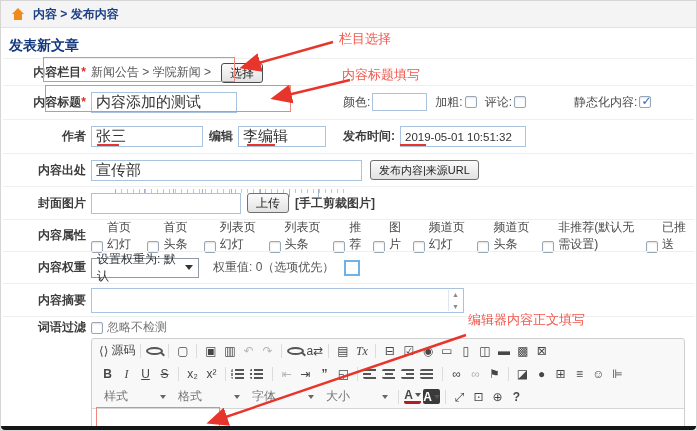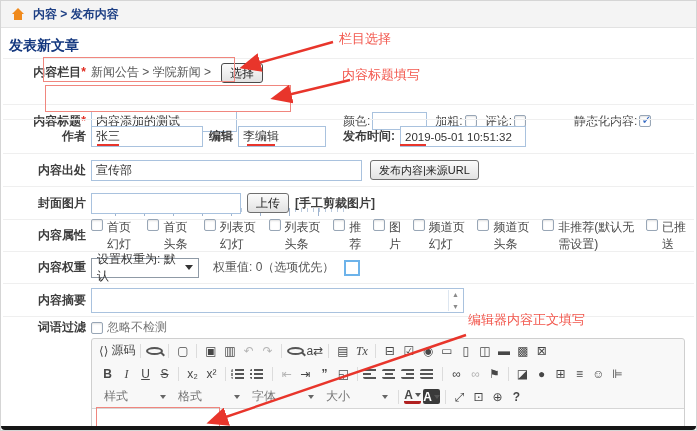--- a/index.html
+++ b/index.html
@@ -19,21 +19,21 @@
 
   
   .page-title { position:absolute; left:8px; top:36px; font-size:14px; font-weight:bold; color:#14387f; }
 
   
   .row { position:absolute; left:2px; right:2px; border-top:1px solid #efefef;
          display:flex; align-items:center; }
   .lbl { width:88px; text-align:right; font-weight:bold; color:#3d3d3d; padding-right:5px; flex-shrink:0; }
   .req { color:#e02b20; font-weight:bold; }
   .val-text { color:#555; }
-  input.txt { border:1px solid #a9c2de; height:21px; font-size:12px; padding:0 4px; color:#333;
+  input.txt { border:1px solid #a9c2de; height:21px; font-size:15px; padding:0 4px; color:#333;
               font-family:inherit; background:#fff; }
   .btn { border:1px solid #6f6f6f; background:linear-gradient(#fbfbfb,#e2e2e2); border-radius:3px;
          font-size:12px; color:#222; padding:1px 10px; height:20px; font-family:inherit; cursor:pointer; }
   .btn.small { padding:1px 8px; }
   .cb { width:12px; height:12px; border:1px solid #98a6b6; background:#fff; border-radius:2px;
         display:inline-block; position:relative; vertical-align:-2px;
         box-shadow:inset 0 1px 2px rgba(0,0,0,.12); flex-shrink:0; }
   .cb.checked::after { content:"✓"; position:absolute; left:1px; top:-3px; color:#2a62c0;
         font-weight:bold; font-size:12px; }
   .cb-lbl { color:#4a4a4a; margin:0 3px 0 4px; }
@@ -123,21 +123,21 @@
   </div>
 
   <div class="page-title">发表新文章</div>
 
   <div class="row" style="top:57px; height:28px;">
     <span class="lbl"><span>内容栏目</span><span class="req">*</span></span>
     <span class="val-text">新闻公告 &gt; 学院新闻 &gt;</span>
     <button class="btn small" style="margin-left:10px; border-color:#4a4a4a;">选择</button>
   </div>
 
-  <div class="row" style="top:103px; height:33px;">
+  <div class="row" style="top:84px; height:33px;">
     <span class="lbl"><span>内容标题</span><span class="req">*</span></span>
     <input class="txt" style="width: 146px;" value="内容添加的测试">
     <span class="ruler"></span>
     <span style="position:absolute; left:340px; display:flex; align-items:center;">
       <span class="hintlbl">颜色:</span>
       <input class="txt" style="width: 55px; height: 18px;">
       <span class="hintlbl" style="margin-left:8px;">加粗:</span>
       <span class="cb"></span>
       <span class="hintlbl" style="margin-left:8px;">评论:</span>
       <span class="cb"></span>
@@ -168,21 +168,21 @@
 
   <div class="row" style="top:185px; height:33px;">
     <span class="lbl">封面图片</span>
     <input class="txt" style="width: 150px;" value="">
     <button class="btn small" style="margin-left:6px;">上传</button>
     <span style="margin-left:6px; color:#3d3d3d; font-weight:bold;">[手工剪裁图片]</span>
   </div>
 
   <div class="row" style="top:218px; height:32px;">
     <span class="lbl">内容属性</span>
-    <span id="attr-options" style="display:flex; align-items:flex-start;">
+    <span id="attr-options" style="display:flex; align-items:flex-end;">
         <span class="cb"></span>
         <span class="cb-lbl" style="margin-right: 7px;">首页幻灯</span>
         <span class="cb"></span>
         <span class="cb-lbl" style="margin-right: 7px;">首页头条</span>
         <span class="cb"></span>
         <span class="cb-lbl" style="margin-right: 7px;">列表页幻灯</span>
         <span class="cb"></span>
         <span class="cb-lbl" style="margin-right: 7px;">列表页头条</span>
         <span class="cb"></span>
         <span class="cb-lbl" style="margin-right: 7px;">推荐</span>

